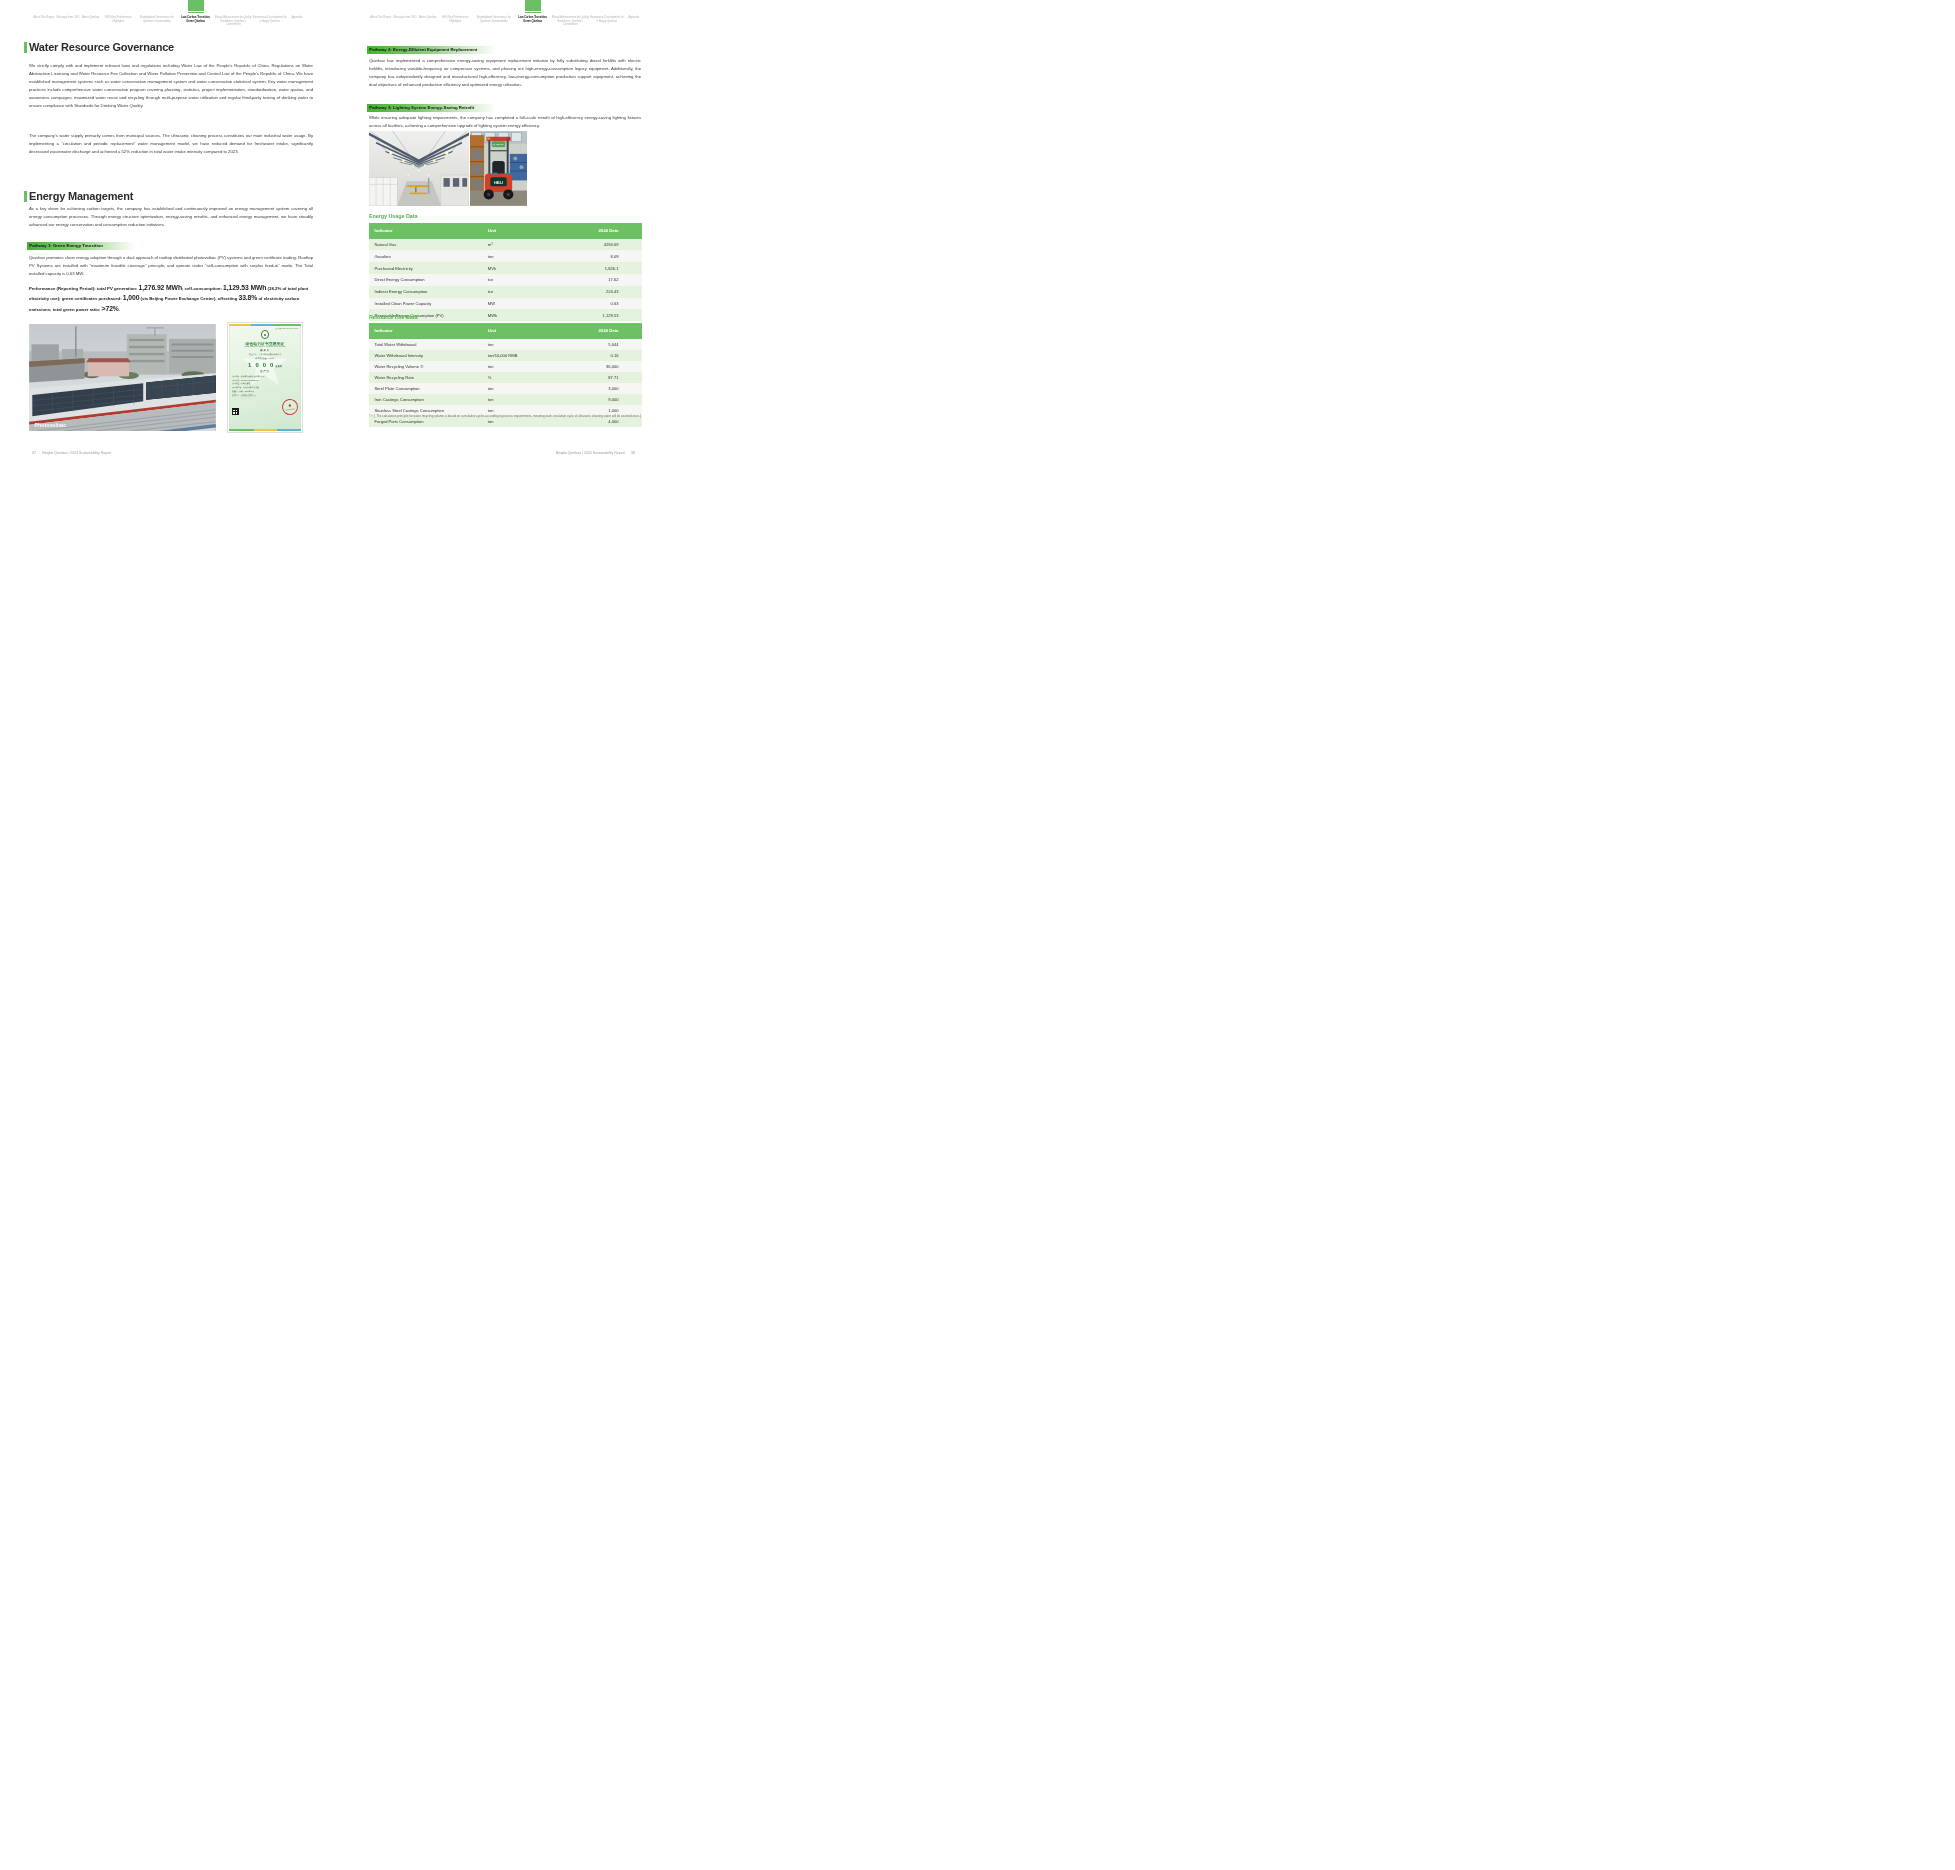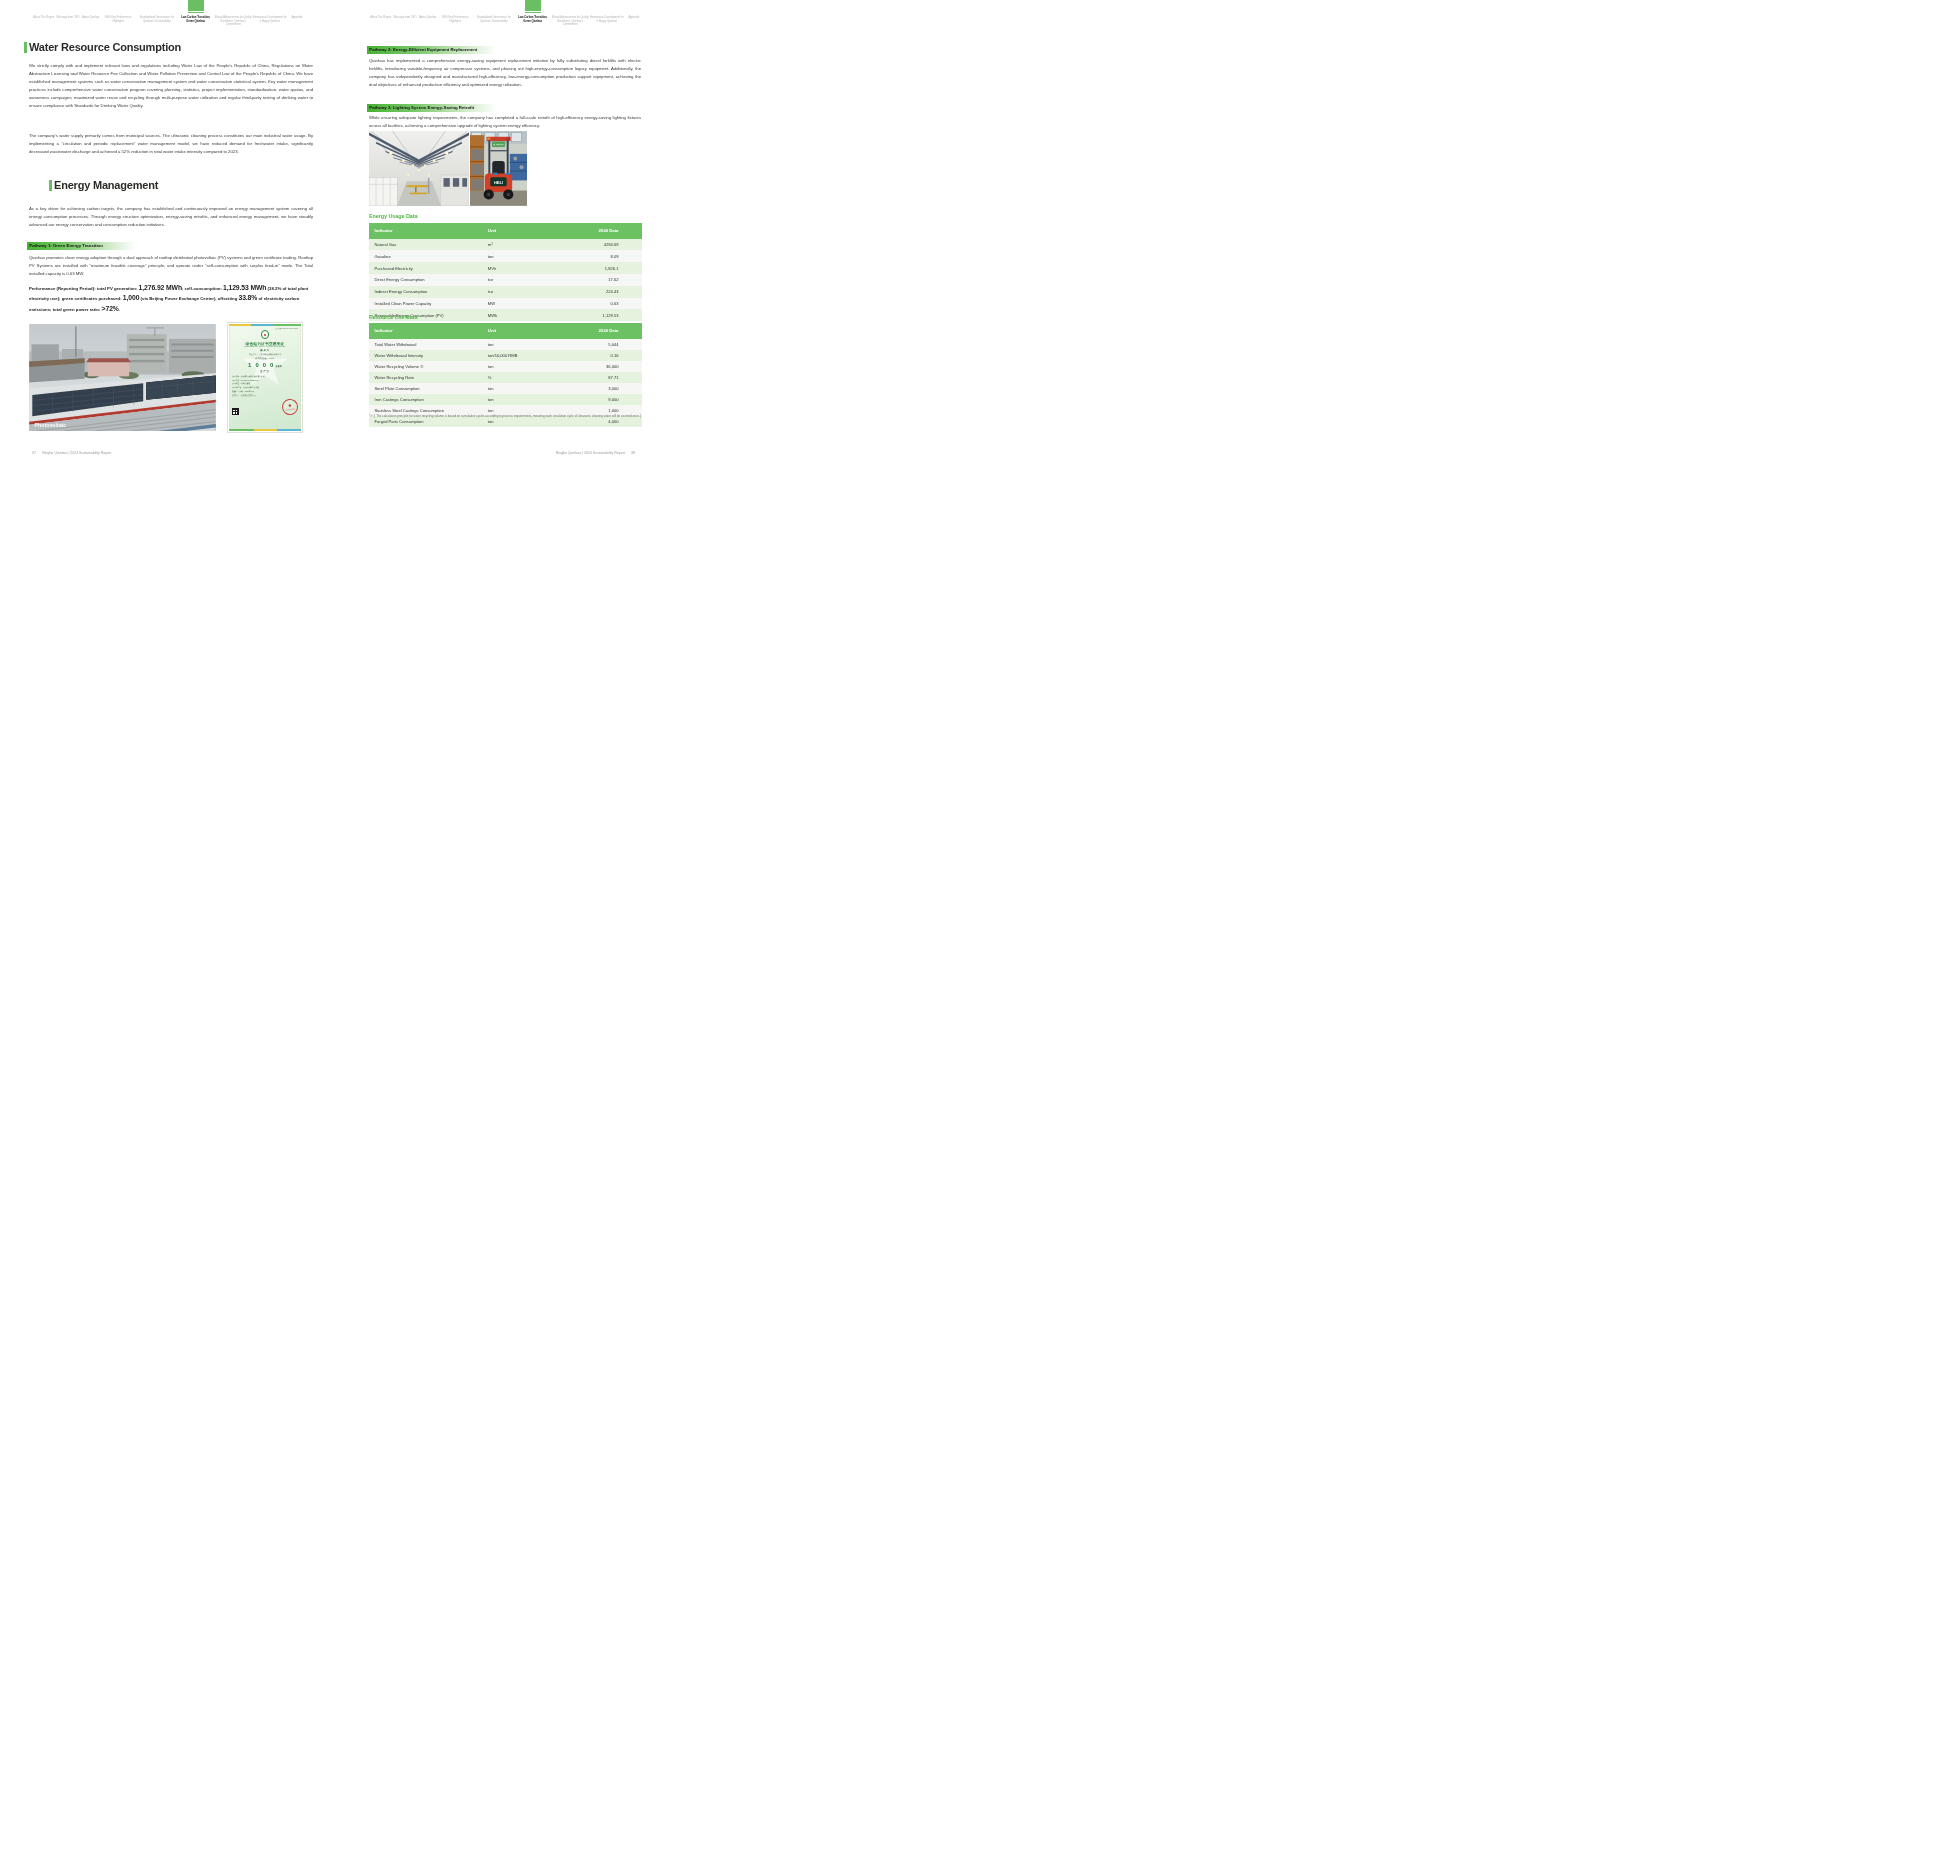--- a/index.html
+++ b/index.html
@@ -123,25 +123,25 @@
       <div class="toc-item active">
         <span class="ind-block"></span>
         <span class="ind-line"></span>
         <span>Low-Carbon Transition, Green Qianhao</span>
       </div>
       <div class="toc-item"><span>Mutual Advancement for Quality Excellence: Qianhao's Commitment</span></div>
       <div class="toc-item"><span>Harmonious Development for a Happy Qianhao</span></div>
       <div class="toc-item"><span>Appendix</span></div>
     </nav>
 
-    <h1 class="sec-title abs" style="top:41px;">Water Resource Consumption</h1>
+    <h1 class="sec-title abs" style="top:41px;">Water Resource Governance</h1>
     <p class="body abs" style="top:62px;">We strictly comply with and implement relevant laws and regulations including Water Law of the People's Republic of China, Regulations on Water Abstraction Licensing and Water Resource Fee Collection and Water Pollution Prevention and Control Law of the People's Republic of China. We have established management systems such as water conservation management system and water conservation statistical system. Key water management practices include comprehensive water conservation program covering planning, statistics, project implementation, standardization, water quotas, and awareness campaigns; maximized water reuse and recycling through multi-purpose water utilization and regular third-party testing of drinking water to ensure compliance with Standards for Drinking Water Quality.</p>
     <p class="body abs" style="top:132px;">The company's water supply primarily comes from municipal sources. The ultrasonic cleaning process constitutes our main industrial water usage. By implementing a "circulation and periodic replacement" water management model, we have reduced demand for freshwater intake, significantly decreased wastewater discharge and achieved a 52% reduction in total water intake intensity compared to 2023.</p>
 
-    <h1 class="sec-title abs" style="top:179px;margin-left:25px;">Energy Management</h1>
+    <h1 class="sec-title abs" style="top:190px;">Energy Management</h1>
     <p class="body abs" style="top:205px;">As a key driver for achieving carbon targets, the company has established and continuously improved an energy management system covering all energy consumption processes. Through energy structure optimization, energy-saving retrofits, and enhanced energy management, we have steadily advanced our energy conservation and consumption reduction initiatives.</p>
 
     <div class="pathway abs" style="top:242px;left:27px;width:121px;">
       <span>Pathway 1: Green Energy Transition</span>
     </div>
     <p class="body abs" style="top:254px;">Qianhao promotes clean energy adoption through a dual approach of rooftop distributed photovoltaic (PV) systems and green certificate trading. Rooftop PV Systems are installed with "maximum feasible coverage" principle, and operate under "self-consumption with surplus feed-in" mode. The Total installed capacity is 0.63 MW.</p>
 
     <p class="perf abs" style="top:283px;"><span>Performance (Reporting Period): total PV generation: </span><b class="big">1,276.92 MWh</b><span>; self-consumption: </span><b class="big">1,129.53 MWh</b><span> (38.2% of total plant electricity use); green certificates purchased: </span><b class="big">1,000</b><span> (via Beijing Power Exchange Center), offsetting </span><b class="big">33.8%</b><span> of electricity carbon emissions; total green power ratio: </span><b class="big">&gt;72%</b><span>.</span></p>
 
     <figure class="pv-photo abs" style="margin:0;">

